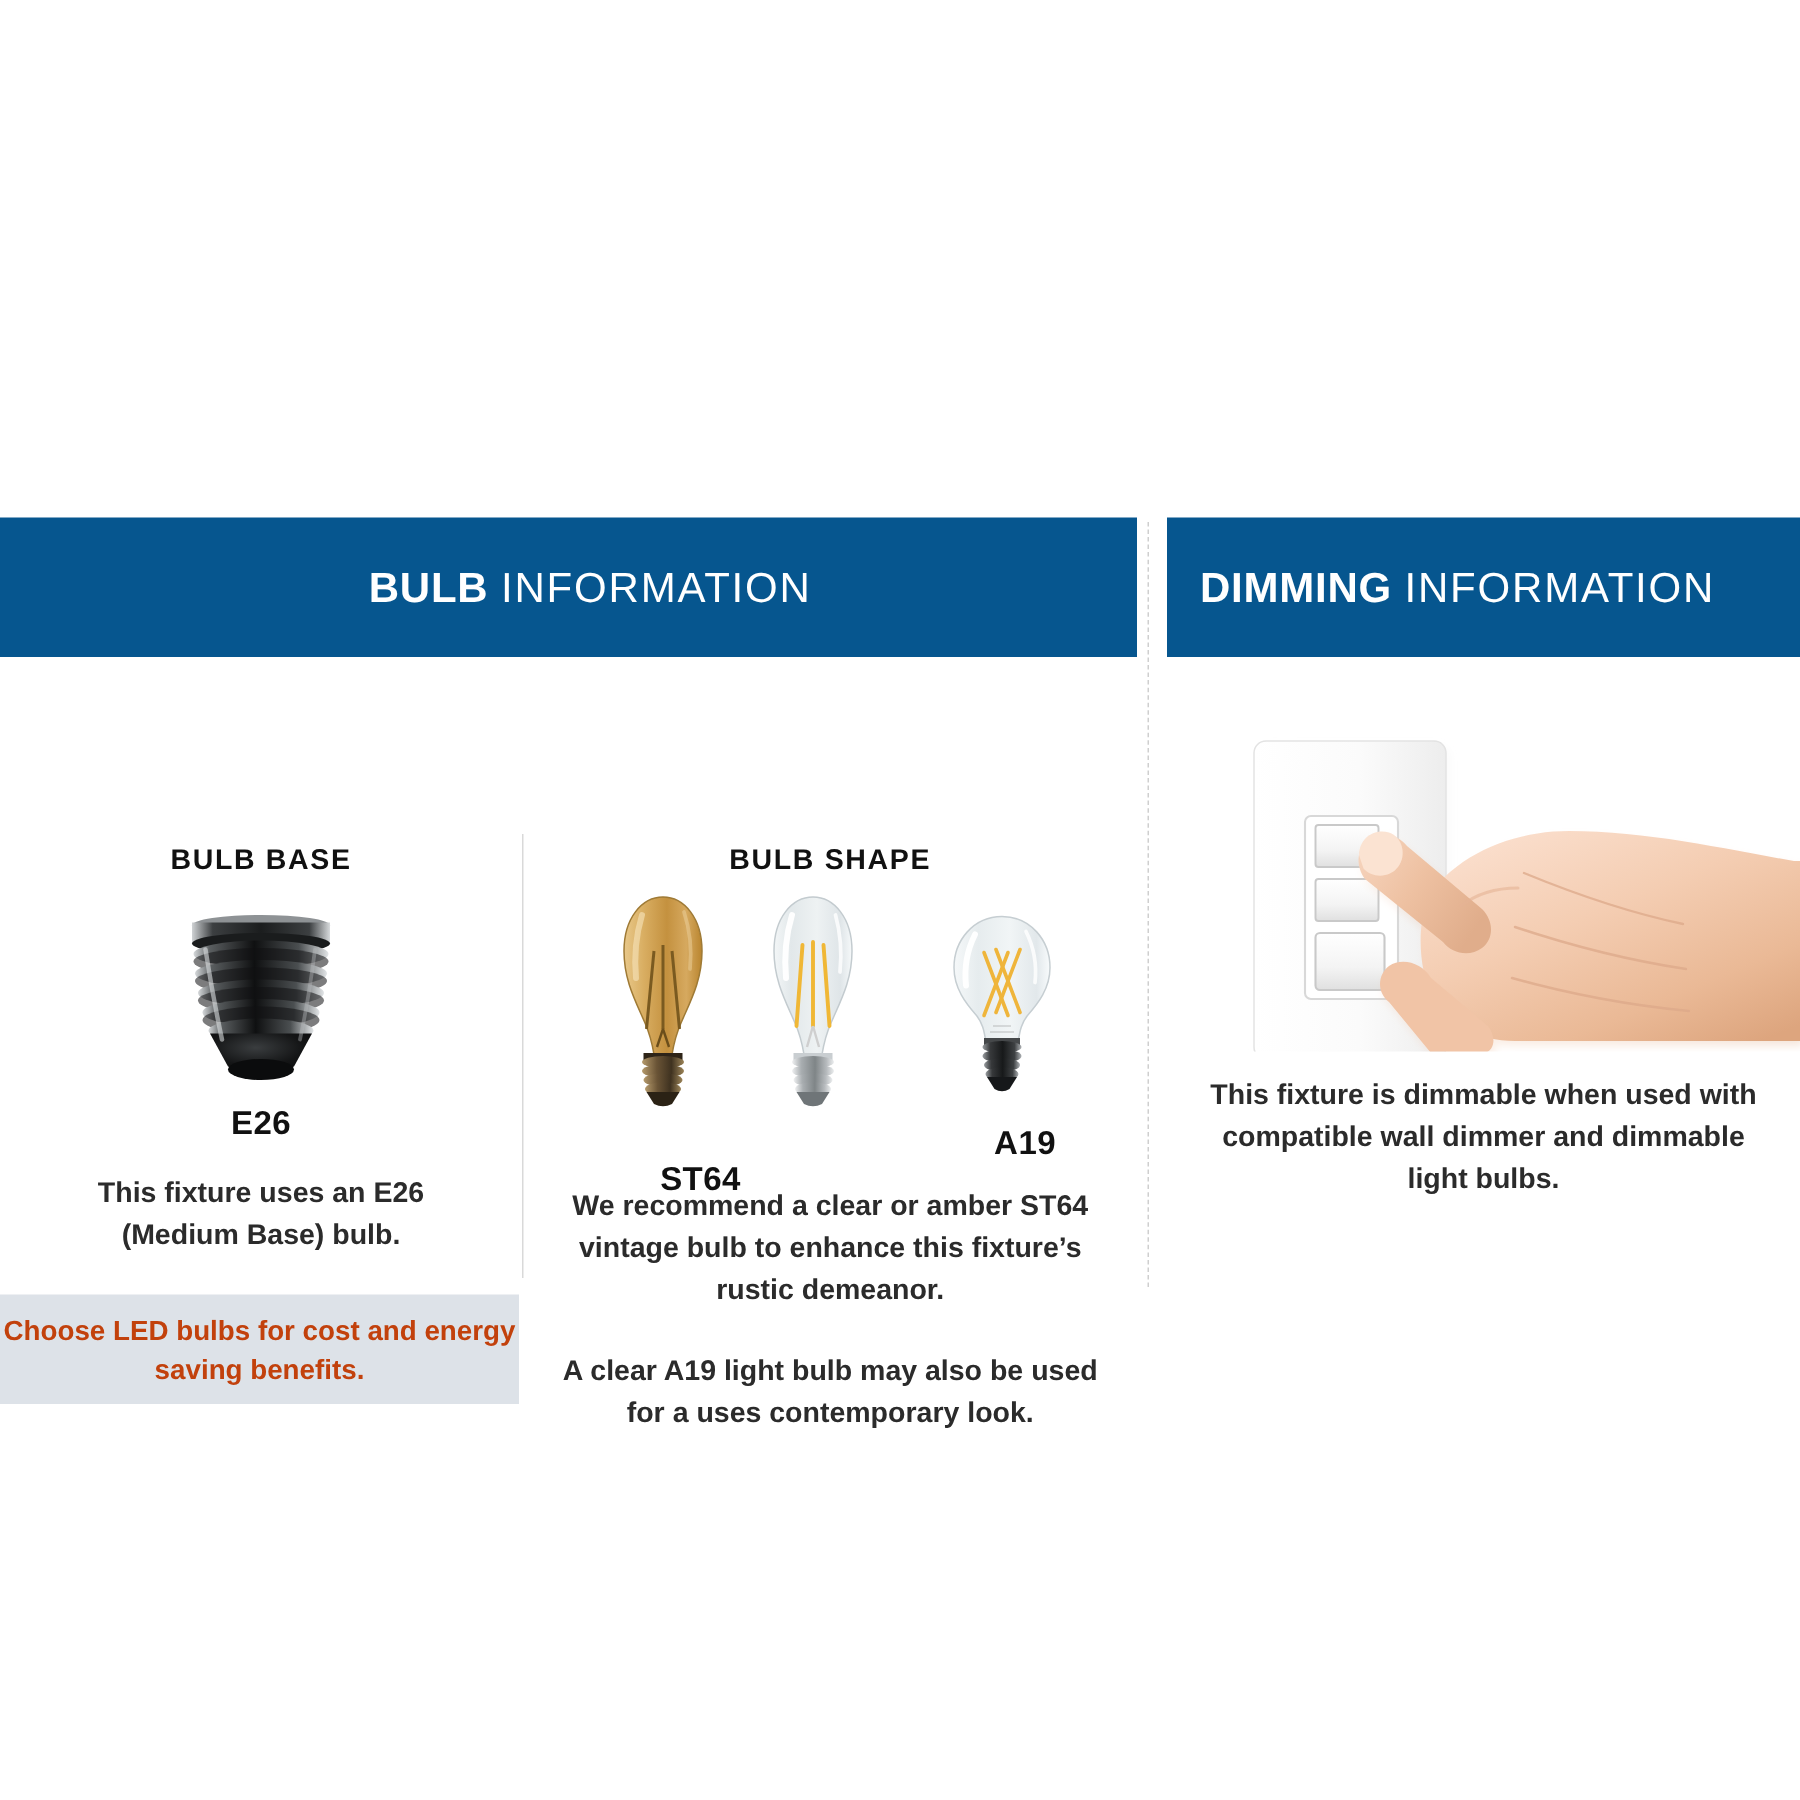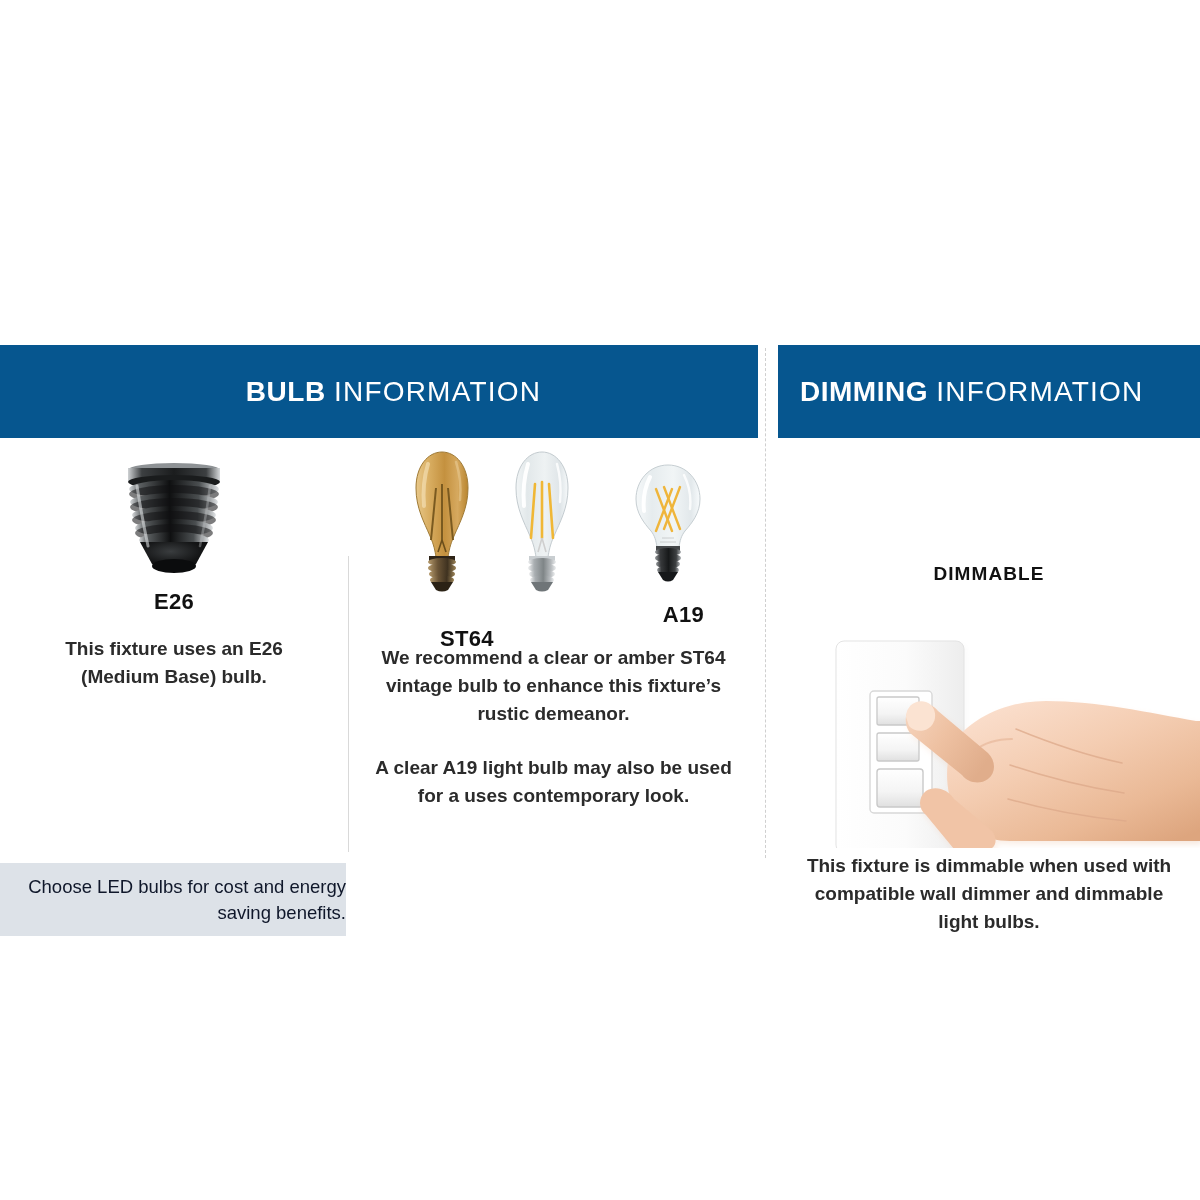--- a/index.html
+++ b/index.html
@@ -119,23 +119,23 @@
     height: 73px;
     background: #dde2e8;
     display: flex;
     align-items: center;
     justify-content: center;
     box-sizing: border-box;
   }
   #led-callout .callout-text {
     font-size: 18.5px;
     line-height: 26px;
-    font-weight: 400;
-    color: #0f172a;
-    text-align: right;
+    font-weight: 700;
+    color: #c2410c;
+    text-align: center;
   }
 
   
   #panel-divider {
     position: absolute;
     left: 765px;
     top: 348px;
     width: 0;
     height: 510px;
     border-left: 1px dashed #cfcfcf;
@@ -164,20 +164,21 @@
         <span class="b">BULB</span><span>&nbsp;</span><span class="n">INFORMATION</span>
       </div>
     </div>
 
     <div class="bulb-body">
 
       <div class="v-divider"></div>
 
       <div class="col" id="col-base">
 
+        <div class="col-heading">BULB BASE</div>
 
         <div class="art" style="width:140px;height:125px;margin-top:18px;">
           <svg viewBox="0 0 140 125" width="140" height="125" aria-hidden="true">
             <defs>
               <linearGradient id="metal" x1="0" y1="0" x2="1" y2="0">
                 <stop offset="0%" stop-color="#b9bcbe"></stop>
                 <stop offset="8%" stop-color="#6d7173"></stop>
                 <stop offset="18%" stop-color="#2a2c2e"></stop>
                 <stop offset="50%" stop-color="#121314"></stop>
                 <stop offset="82%" stop-color="#2a2c2e"></stop>
@@ -229,20 +230,21 @@
           </svg>
         </div>
 
         <div class="spec-label" style="margin-top:8px;">E26</div>
 
         <div class="body-copy" style="margin-top:20px;padding:0 36px;">This fixture uses an E26 (Medium Base) bulb.</div>
       </div>
 
       <div class="col" id="col-shape">
 
+        <div class="col-heading">BULB SHAPE</div>
 
         <div class="art-wrap" style="margin-top:10px;height:150px;gap:12px;">
 
           <div>
             <svg viewBox="0 0 88 150" width="88" height="150" aria-hidden="true">
               <defs>
                 <linearGradient id="amberG" x1="0" y1="0" x2="1" y2="0">
                   <stop offset="0%" stop-color="#e8c88a"></stop>
                   <stop offset="25%" stop-color="#d9ae62"></stop>
                   <stop offset="55%" stop-color="#c4913f"></stop>
@@ -416,21 +418,20 @@
   <section class="panel" id="dimming-panel">
 
     <div class="banner">
       <div class="banner-title">
         <span class="b">DIMMING</span><span>&nbsp;</span><span class="n">INFORMATION</span>
       </div>
     </div>
 
     <div class="dim-body">
 
-      <div class="col-heading" style="margin-top:125px;">DIMMABLE</div>
 
       <div style="position:relative;height:255px;margin-top:8px;">
         <svg viewBox="0 0 422 255" width="422" height="255" aria-hidden="true" style="display:block;">
           <defs>
             <linearGradient id="plateG" x1="0" y1="0" x2="1" y2="0">
               <stop offset="0%" stop-color="#ffffff"></stop>
               <stop offset="55%" stop-color="#fbfbfb"></stop>
               <stop offset="100%" stop-color="#ededed"></stop>
             </linearGradient>
             <linearGradient id="rockerG" x1="0" y1="0" x2="0" y2="1">
@@ -507,18 +508,18 @@
               <path d="M238 136 C272 150 306 162 344 170"></path>
               <path d="M232 172 C268 184 306 194 346 200"></path>
               <path d="M230 206 C266 216 306 224 348 228"></path>
             </g>
 
             <path d="M196 158 C206 150 220 146 234 146" stroke="#e5b294" stroke-width="2" fill="none" opacity="0.6" stroke-linecap="round"></path>
           </g>
         </svg>
       </div>
 
-      <div class="body-copy" style="margin-top:4px;padding:0 22px;">This fixture is dimmable when used with compatible wall dimmer and dimmable light bulbs.</div>
+      <div class="body-copy" style="margin-top:16px;padding:0 22px;">This fixture is dimmable when used with compatible wall dimmer and dimmable light bulbs.</div>
 
     </div>
   </section>
 
 </div>
 
 </body></html>

